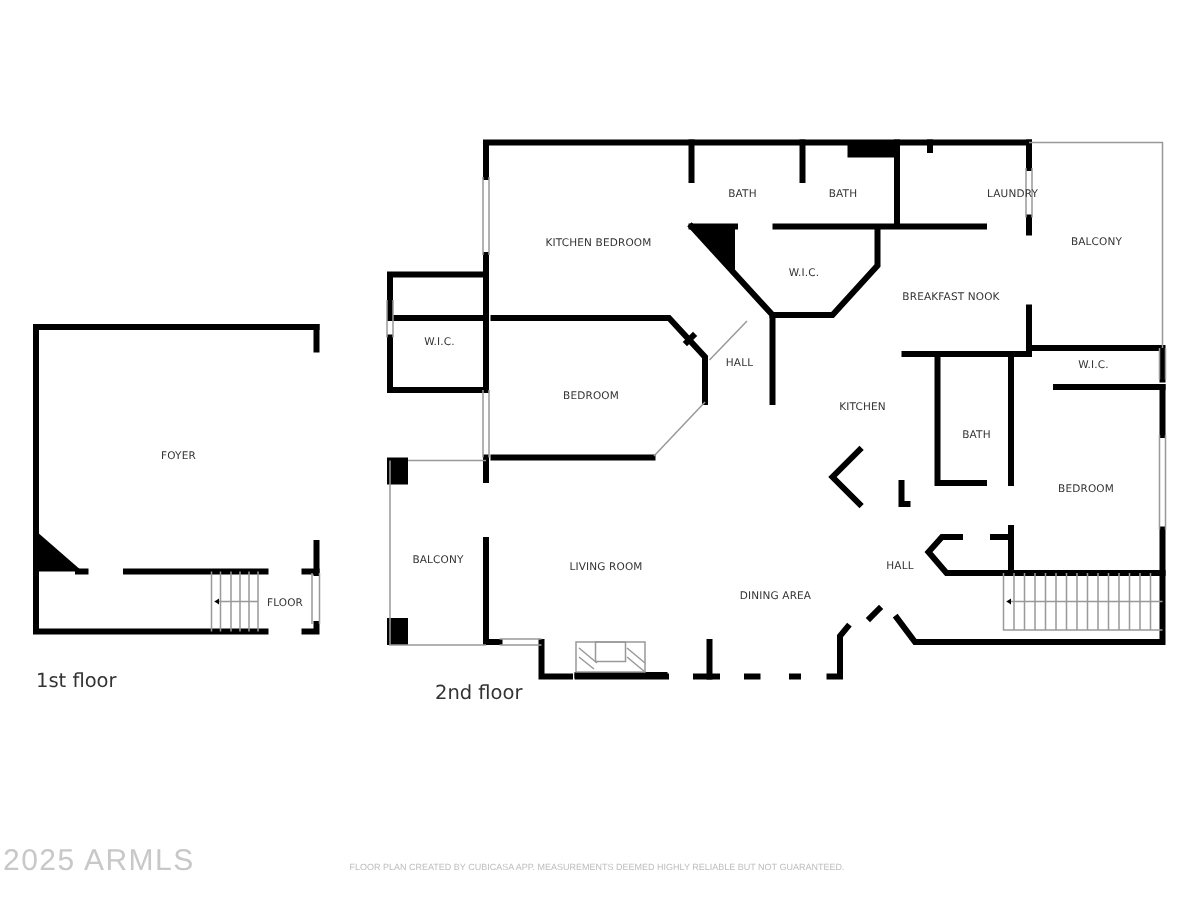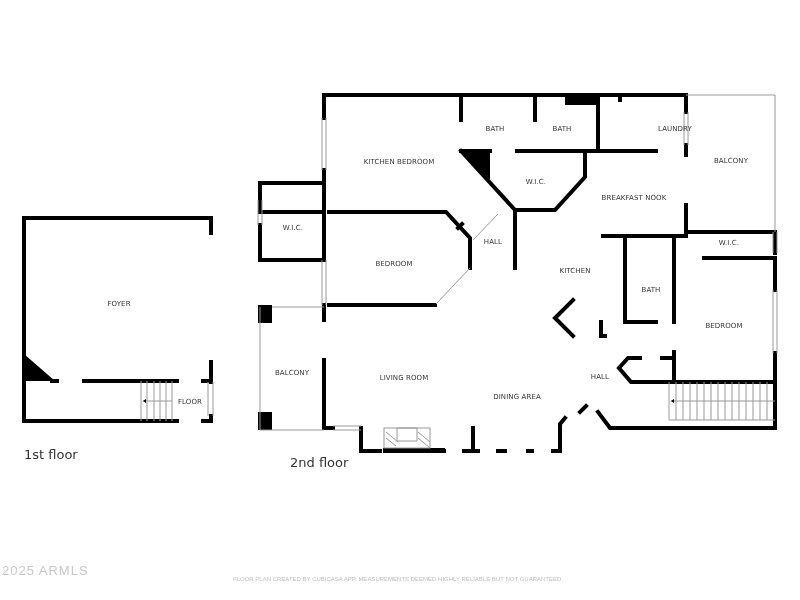--- a/index.html
+++ b/index.html
@@ -1,20 +1,20 @@
 <!DOCTYPE html>
 <html><head>
 <meta charset="utf-8">
 <style>
   html, body { margin: 0; padding: 0; background: #ffffff; }
   body { width: 800px; height: 600px; position: relative; overflow: hidden; font-family: "DejaVu Sans", sans-serif; }
   svg { position: absolute; left: 0; top: 0; }
   .lbl { position: absolute; font-size: 7px; color: #333; white-space: nowrap; transform: translate(-50%, -50%); letter-spacing: 0.1px; }
   .floor { position: absolute; font-size: 13px; color: #333; }
-  .wm { position: absolute; left: 2px; top: 563px; font-size: 13px; color: #c8c8c8; font-family: "Liberation Sans", sans-serif; letter-spacing: 1px; }
+  .wm { position: absolute; left: 2px; top: 563px; font-size: 20px; color: #c8c8c8; font-family: "Liberation Sans", sans-serif; letter-spacing: 1px; }
   .disc { position: absolute; left: 233px; top: 576px; font-size: 6px; color: #bdbdbd; font-family: "Liberation Sans", sans-serif; }
 </style>
 </head>
 <body>
 
 <svg width="800" height="600" viewBox="0 0 800 600">
   <g stroke="#000" stroke-width="4" fill="none" stroke-linecap="square">
 
     <path d="M211,218 L24,218 L24,421 L177,421"></path>
     <path d="M211,218 L211,233"></path>

